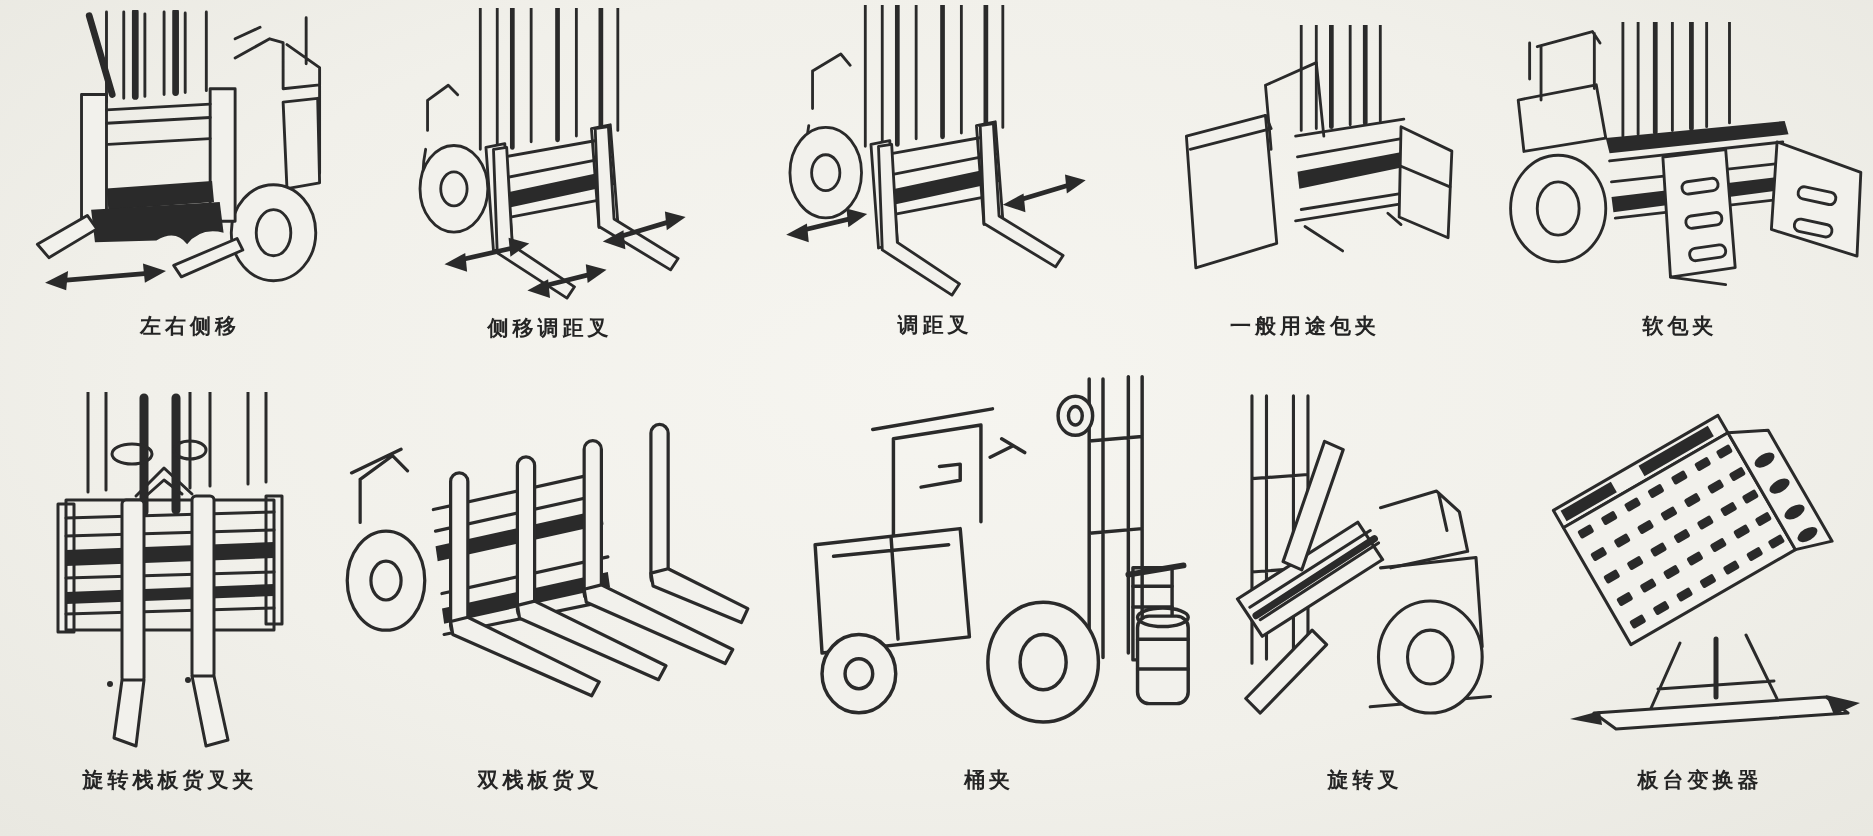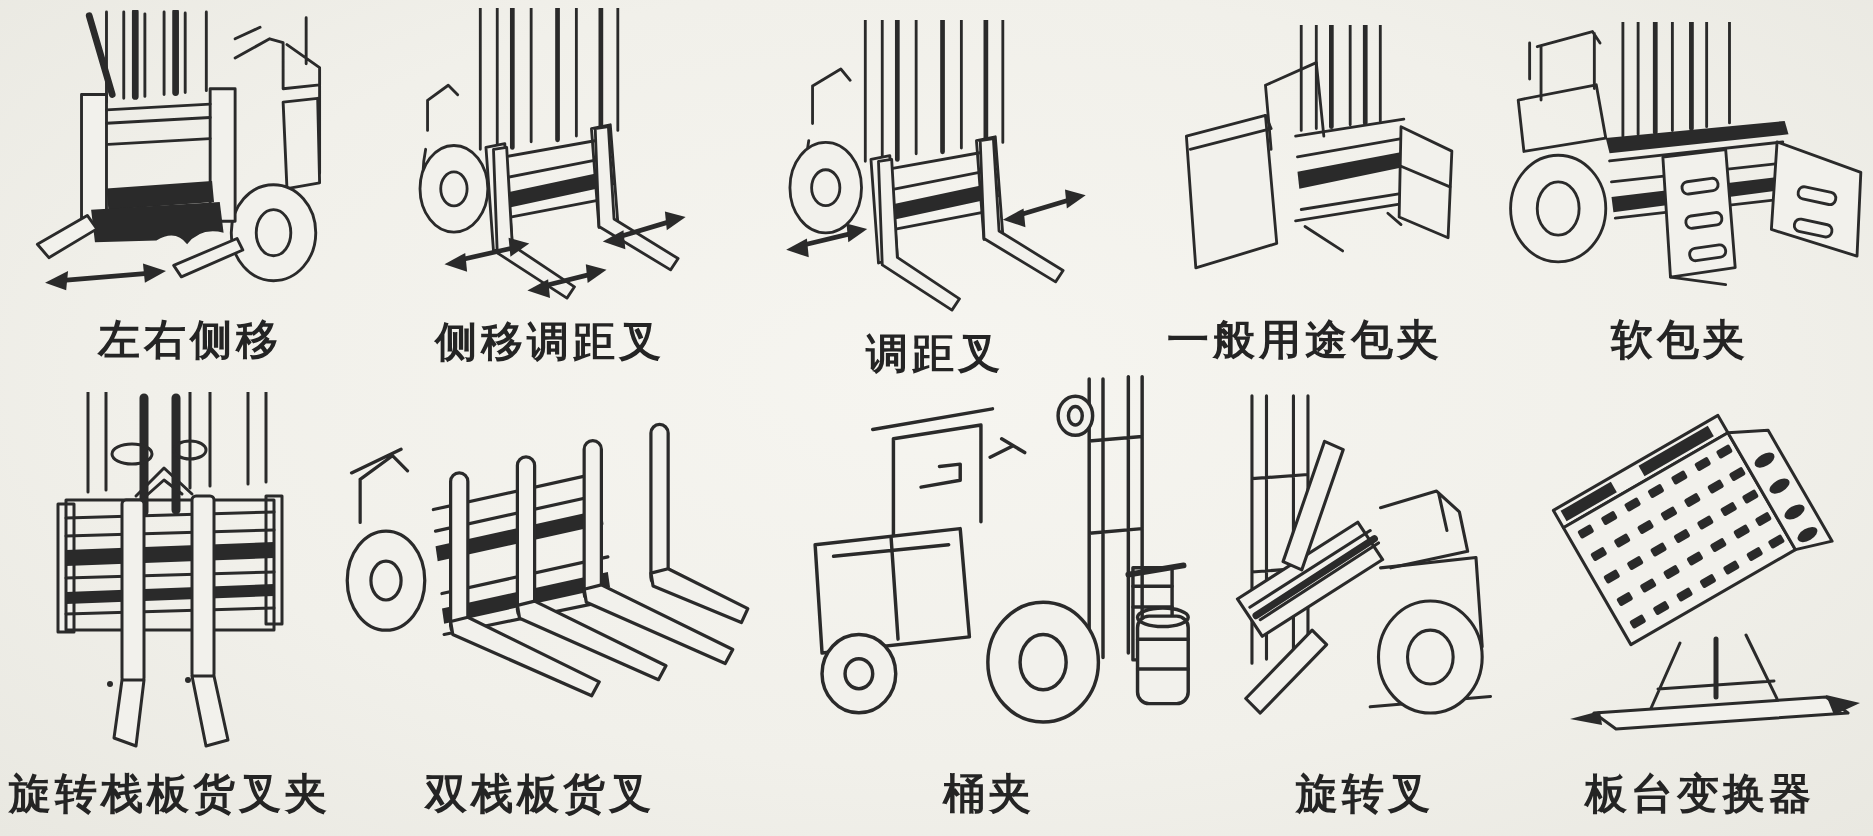--- a/index.html
+++ b/index.html
@@ -13,21 +13,21 @@
   }
   .fig{
     position:absolute;
     display:flex;flex-direction:column;align-items:center;
   }
   .art{width:100%;}
   .art svg{width:100%;height:100%;display:block;}
   figure{margin:0;}
   figcaption{
     margin-top:14px;
-    font-size:42px;
+    font-size:21px;
     font-weight:700;
     letter-spacing:4px;
     color:#242424;
     white-space:nowrap;
     text-align:center;
   }
   
   .s{stroke:#2a2a2a;fill:none;stroke-width:3;stroke-linecap:round;stroke-linejoin:round;}
   .bgf{fill:#f2f1ec;}
   .dk{fill:#2a2a2a;stroke:none;}
@@ -86,21 +86,21 @@
         <polygon class="dk" points="136,300 158,288 160,308"></polygon>
         <polygon class="dk" points="220,278 198,272 200,292"></polygon>
         <path class="s w5" d="M230 244 L290 226"></path>
         <polygon class="dk" points="216,248 238,236 240,256"></polygon>
         <polygon class="dk" points="304,222 282,216 284,236"></polygon>
       </svg>
     </div>
     <figcaption>侧移调距叉</figcaption>
   </figure>
 
-  <figure class="fig" style="left:735px;top:20px;width:400px;">
+  <figure class="fig" style="left:735px;top:5px;width:400px;">
     <div class="art" style="height:292px;">
       <svg viewBox="0 0 340 310">
         <path class="s" d="M96 0 V150 M114 0 V146 M150 0 V142 M198 0 V136 M242 0 V130"></path>
         <path class="s w5" d="M130 0 V148 M178 0 V140 M224 0 V132"></path>
         <path class="s" d="M40 70 L70 52 L80 64 M40 70 V110 M36 128 Q26 180 52 214"></path>
         <ellipse class="s bgf" cx="54" cy="178" rx="38" ry="48"></ellipse>
         <ellipse class="s" cx="54" cy="178" rx="15" ry="19"></ellipse>
         <polygon class="s bgf" points="102,148 122,144 130,252 110,258"></polygon>
         <polygon class="s bgf" points="214,128 234,124 242,228 222,233"></polygon>
         <path class="s" d="M122 158 L234 138 M124 180 L236 158 M128 222 L222 204"></path>

